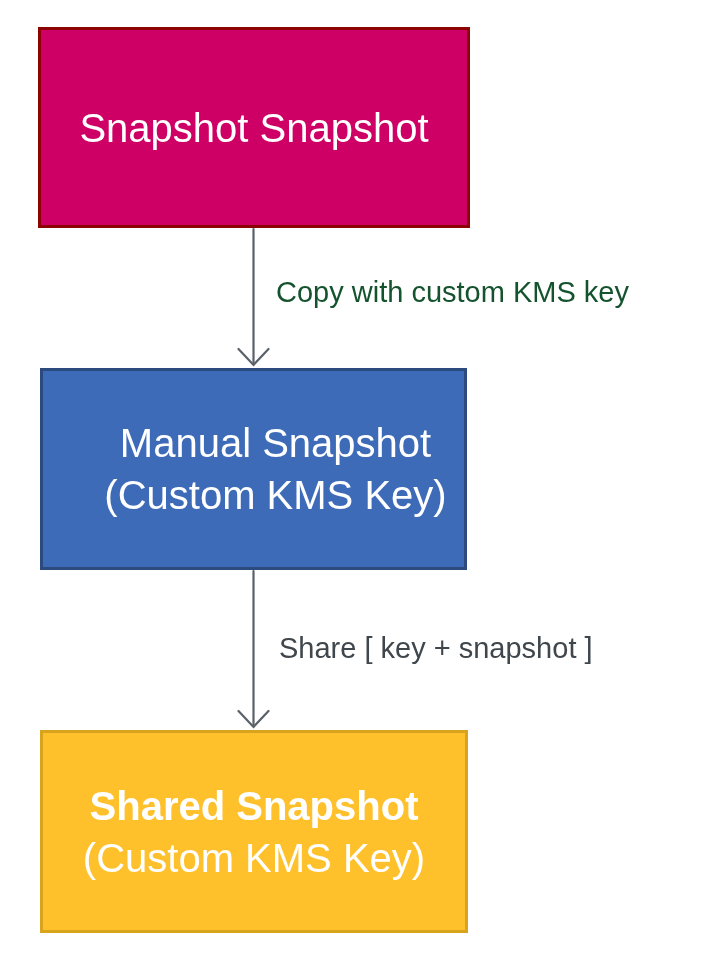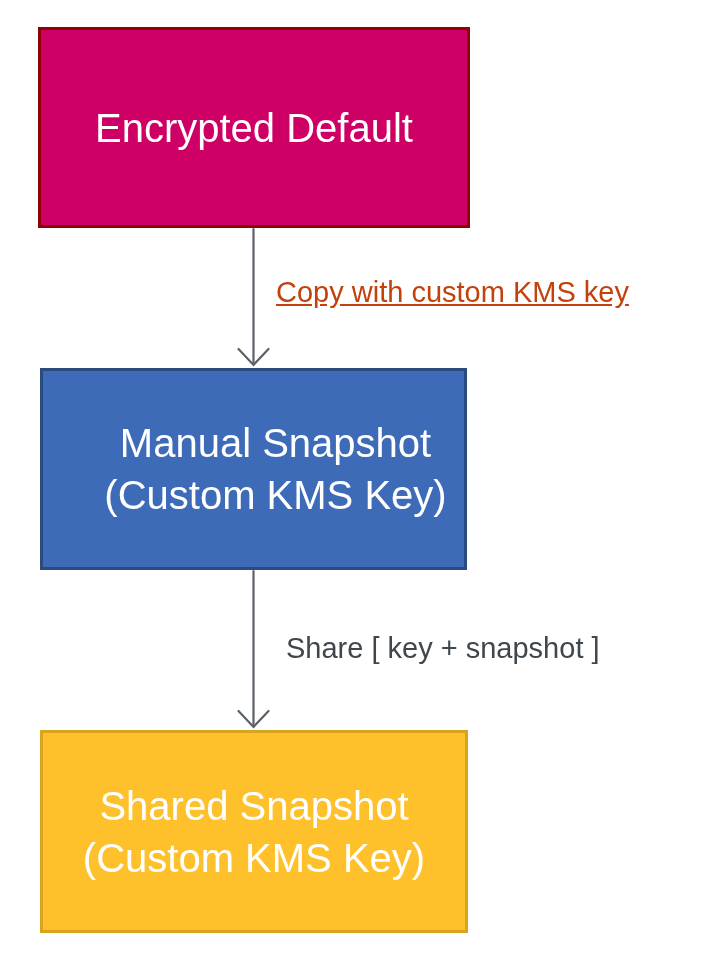--- a/index.html
+++ b/index.html
@@ -36,58 +36,58 @@
   .node-manual    { left: 40px;  top: 368px; width: 427px; height: 202px; padding-left: 44px; }
   .node-shared    { left: 40px;  top: 730px; width: 428px; height: 203px; }
 
   .edge-label {
     position: absolute;
     font-size: 29px;
     line-height: 40px;
     white-space: nowrap;
   }
   .edge-label-copy  { left: 276px; top: 272px; }
-  .edge-label-share { left: 286px; top: 628px; }
+  .edge-label-share { left: 279px; top: 628px; }
 
   .arrow-layer {
     position: absolute;
     left: 0;
     top: 0;
     width: 702px;
     height: 968px;
     pointer-events: none;
   }
 </style>
 </head>
 <body>
 
 <div class="canvas">
 
   <div class="node node-encrypted" style="background: rgb(206, 0, 101); border-color: rgb(140, 3, 4);">
-    <div class="line" style="color: rgb(255, 255, 255);">Encrypted Default</div>
+    <div class="line" style="color: rgb(255, 255, 255);">Snapshot Snapshot</div>
   </div>
 
   <div class="node node-manual" style="background: rgb(61, 107, 184); border-color: rgb(43, 75, 126);">
     <div class="line" style="color: rgb(255, 255, 255);">Manual Snapshot</div>
     <div class="line" style="color: rgb(255, 255, 255);">(Custom KMS Key)</div>
   </div>
 
   <div class="node node-shared" style="background: rgb(255, 193, 43); border-color: rgb(216, 164, 30);">
-    <div class="line" style="color: rgb(255, 255, 255);">Shared Snapshot</div>
+    <div class="line" style="color: rgb(255, 255, 255); font-weight: bold;">Shared Snapshot</div>
     <div class="line" style="color: rgb(255, 255, 255);">(Custom KMS Key)</div>
   </div>
 
   <svg class="arrow-layer" viewBox="0 0 702 968" xmlns="http://www.w3.org/2000/svg">
     <g fill="none" stroke-width="2.2" stroke-linecap="round" stroke-linejoin="miter" stroke="#5A6169">
       <line x1="253.5" y1="229" x2="253.5" y2="364"></line>
       <polyline points="238.5,349 253.5,365 268.5,349"></polyline>
     </g>
     <g fill="none" stroke-width="2.2" stroke-linecap="round" stroke-linejoin="miter" stroke="#5A6169">
       <line x1="253.5" y1="571" x2="253.5" y2="726"></line>
       <polyline points="238.5,711 253.5,727 268.5,711"></polyline>
     </g>
   </svg>
 
-  <div class="edge-label edge-label-copy" style="color: #c2410c; text-decoration: underline;">Copy with custom KMS key</div>
+  <div class="edge-label edge-label-copy" style="color: #14532d;">Copy with custom KMS key</div>
 
   <div class="edge-label edge-label-share" style="color: rgb(63, 70, 76);">Share [ key + snapshot ]</div>
 
 </div>
 
 </body></html>

